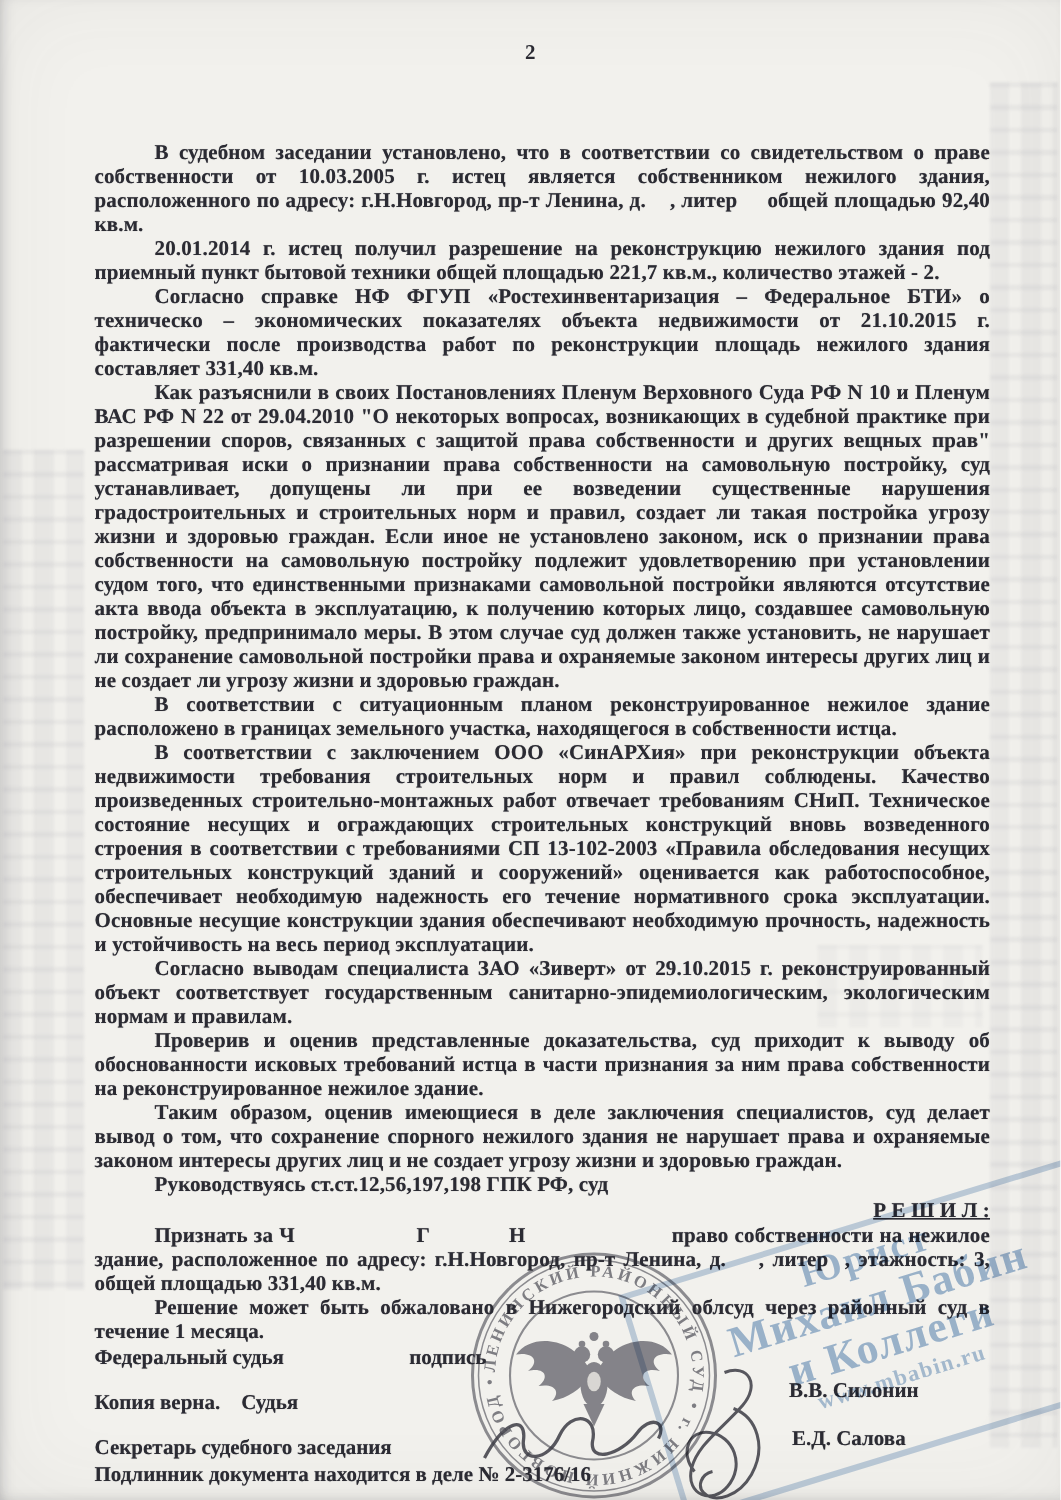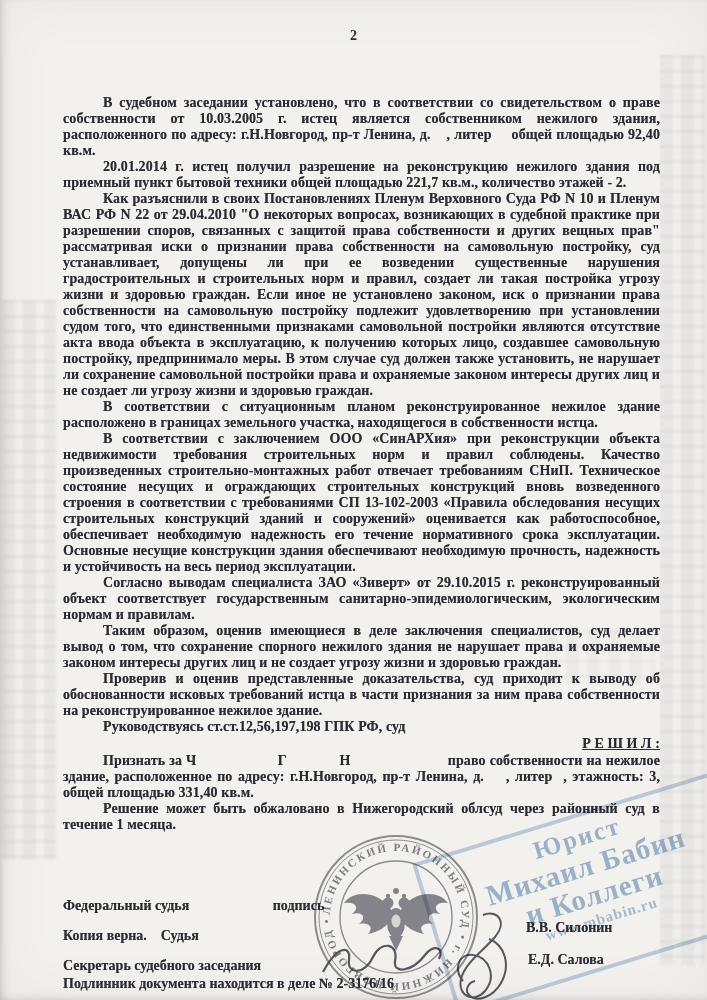--- a/index.html
+++ b/index.html
@@ -94,26 +94,27 @@
       <circle cx="0" cy="-26" r="3"></circle>
       <ellipse cx="0" cy="4" rx="4.5" ry="6.5" fill="#f2f1ed" opacity="0.85"></ellipse>
     </g>
     <path d="M18 144 C32 118 46 116 44 132 C42 147 60 147 68 129 C76 112 94 115 90 133 C88 147 108 143 120 127 C128 116 140 119 134 131" stroke="#3f3f4a" stroke-width="2.2" fill="none" opacity="0.85"></path>
   </svg>
 
   <div class="text-block">
     <div>
         <p>В судебном заседании установлено, что в соответствии со свидетельством о праве собственности от 10.03.2005 г. истец является собственником нежилого здания, расположенного по адресу: г.Н.Новгород, пр-т Ленина, д.&nbsp;&nbsp;&nbsp;&nbsp;, литер&nbsp;&nbsp;&nbsp;&nbsp; общей площадью 92,40 кв.м.</p>
         <p>20.01.2014 г. истец получил разрешение на  реконструкцию нежилого здания под приемный пункт бытовой техники общей площадью 221,7 кв.м.,  количество этажей - 2.</p>
+        <p>Согласно справке НФ ФГУП  «Ростехинвентаризация – Федеральное БТИ» о техническо – экономических показателях объекта недвижимости от 21.10.2015 г. фактически после производства работ по реконструкции площадь нежилого здания составляет 331,40 кв.м.</p>
         <p>Как разъяснили в своих Постановлениях Пленум Верховного Суда РФ N 10 и Пленум ВАС РФ N 22 от 29.04.2010 "О некоторых вопросах, возникающих в судебной практике при разрешении споров, связанных с защитой права собственности и других вещных прав" рассматривая иски о признании права собственности на самовольную постройку, суд устанавливает, допущены ли при ее возведении существенные нарушения градостроительных и строительных норм и правил, создает ли такая постройка угрозу жизни и здоровью граждан. Если иное не установлено законом, иск о признании права собственности на самовольную постройку подлежит удовлетворению при установлении судом того, что единственными признаками самовольной постройки являются отсутствие акта ввода объекта в эксплуатацию, к получению которых лицо, создавшее самовольную постройку, предпринимало меры. В этом случае суд должен также установить, не нарушает ли сохранение самовольной постройки права и охраняемые законом интересы других лиц и не создает ли угрозу жизни и здоровью граждан.</p>
         <p>В соответствии с ситуационным планом реконструированное нежилое здание расположено в границах земельного участка, находящегося в собственности истца.</p>
         <p>В соответствии с заключением ООО «СинАРХия» при реконструкции объекта недвижимости требования  строительных норм и правил соблюдены.  Качество произведенных строительно-монтажных работ отвечает требованиям СНиП. Техническое состояние  несущих и ограждающих строительных конструкций вновь возведенного строения  в соответствии с требованиями СП 13-102-2003 «Правила обследования несущих строительных  конструкций зданий и сооружений» оценивается как работоспособное, обеспечивает необходимую надежность его течение нормативного срока эксплуатации. Основные несущие конструкции здания обеспечивают необходимую прочность, надежность и устойчивость на весь период эксплуатации.</p>
         <p>Согласно выводам специалиста ЗАО «Зиверт» от 29.10.2015 г.  реконструированный объект соответствует государственным  санитарно-эпидемиологическим, экологическим нормам и правилам.</p>
+        <p>Проверив и оценив представленные доказательства, суд приходит к выводу об обоснованности исковых требований истца в части признания за ним права собственности на реконструированное нежилое здание.</p>
         <p>Таким образом, оценив имеющиеся в деле заключения специалистов, суд делает вывод о том, что сохранение спорного нежилого здания не нарушает права и  охраняемые законом интересы других лиц и не создает угрозу жизни и здоровью граждан.</p>
-        <p>Проверив и оценив представленные доказательства, суд приходит к выводу об обоснованности исковых требований истца в части признания за ним права собственности на реконструированное нежилое здание.</p>
         <p>Руководствуясь ст.ст.12,56,197,198 ГПК РФ, суд</p>
       </div>
     <p class="res-heading">Р Е Ш И Л :</p>
     <div>
         <p>Признать за Ч&nbsp;&nbsp;&nbsp;&nbsp;&nbsp;&nbsp;&nbsp;&nbsp;&nbsp;&nbsp;&nbsp;&nbsp;&nbsp;&nbsp;&nbsp;&nbsp;&nbsp;&nbsp;&nbsp;&nbsp;Г&nbsp;&nbsp;&nbsp;&nbsp;&nbsp;&nbsp;&nbsp;&nbsp;&nbsp;&nbsp;&nbsp;&nbsp;&nbsp;Н&nbsp;&nbsp;&nbsp;&nbsp;&nbsp;&nbsp;&nbsp;&nbsp;&nbsp;&nbsp;&nbsp;&nbsp;&nbsp;&nbsp;&nbsp;&nbsp;&nbsp;&nbsp;&nbsp;&nbsp;&nbsp;&nbsp;&nbsp;&nbsp;право собственности на нежилое здание, расположенное по адресу: г.Н.Новгород, пр-т Ленина, д.&nbsp;&nbsp;&nbsp;&nbsp;, литер&nbsp;&nbsp;, этажность: 3, общей площадью 331,40 кв.м.</p>
         <p>Решение может быть обжаловано в Нижегородский облсуд через районный суд в течение 1 месяца.</p>
       </div>
   </div>
 
   <div class="sig-block">

